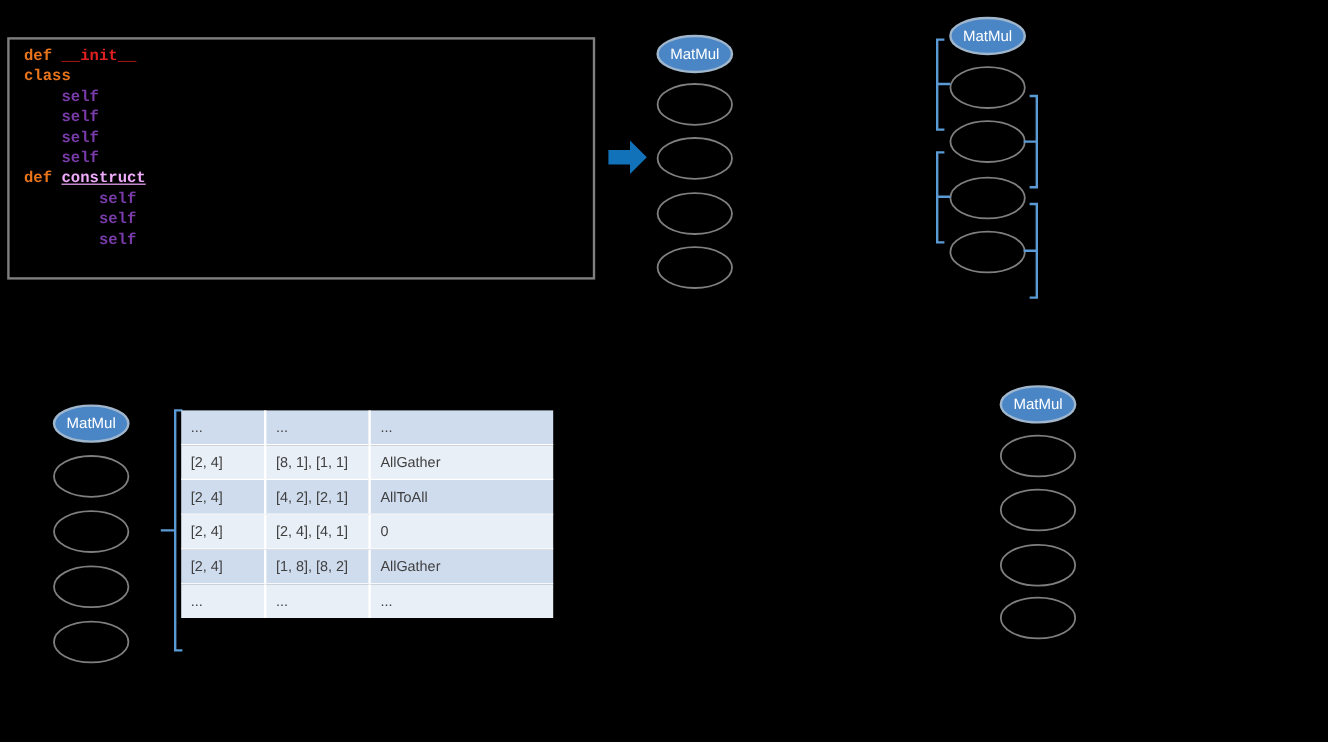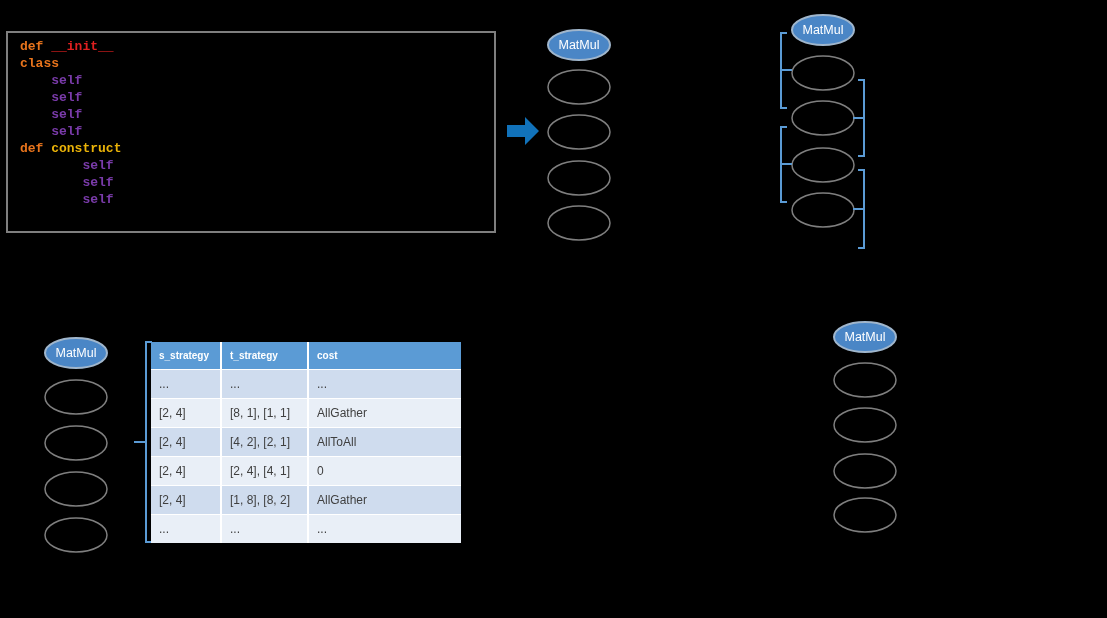--- a/index.html
+++ b/index.html
@@ -27,21 +27,21 @@
 
 <div id="stage">
 
   <div class="code-box">
     <div class="code-line"><span style="color: rgb(232, 116, 28);">def </span><span style="color: rgb(224, 32, 32);">__init__</span></div>
     <div class="code-line"><span style="color: rgb(232, 116, 28);">class</span></div>
     <div class="code-line"><span style="color: rgb(122, 59, 170);">    self</span></div>
     <div class="code-line"><span style="color: rgb(122, 59, 170);">    self</span></div>
     <div class="code-line"><span style="color: rgb(122, 59, 170);">    self</span></div>
     <div class="code-line"><span style="color: rgb(122, 59, 170);">    self</span></div>
-    <div class="code-line"><span style="color: rgb(232, 116, 28);">def </span><span style="color: #eab308;">construct</span></div>
+    <div class="code-line"><span style="color: rgb(232, 116, 28);">def </span><span style="color: #f0abfc; text-decoration: underline;">construct</span></div>
     <div class="code-line"><span style="color: rgb(122, 59, 170);">        self</span></div>
     <div class="code-line"><span style="color: rgb(122, 59, 170);">        self</span></div>
     <div class="code-line"><span style="color: rgb(122, 59, 170);">        self</span></div>
   </div>
 
   <svg class="svg-abs" style="left:505px;top:115px" width="36" height="32">
     <polygon points="2,10 20,10 20,2 34,16 20,30 20,22 2,22" fill="#1172ba"></polygon>
   </svg>
 
   <svg class="svg-abs" style="left:545px;top:27px" width="70" height="218">
@@ -79,25 +79,20 @@
     <path d="M22 4 H16 V204 H22 M16 104 H4" fill="none" stroke="#5b9bd5" stroke-width="2"></path>
   </svg>
 
   <table class="strategy-table">
     <colgroup>
         <col style="width:70px">
         <col style="width:87px">
         <col style="width:153px">
       </colgroup>
     <tbody>
-        <tr style="background:#5b9bd5">
-      <th>s_strategy</th>
-      <th>t_strategy</th>
-      <th>cost</th>
-    </tr>
     <tr style="background:#cfdcee">
       <td>...</td>
       <td>...</td>
       <td>...</td>
     </tr>
     <tr style="background:#e9eff7">
       <td>[2, 4]</td>
       <td>[8, 1], [1, 1]</td>
       <td>AllGather</td>
     </tr>

